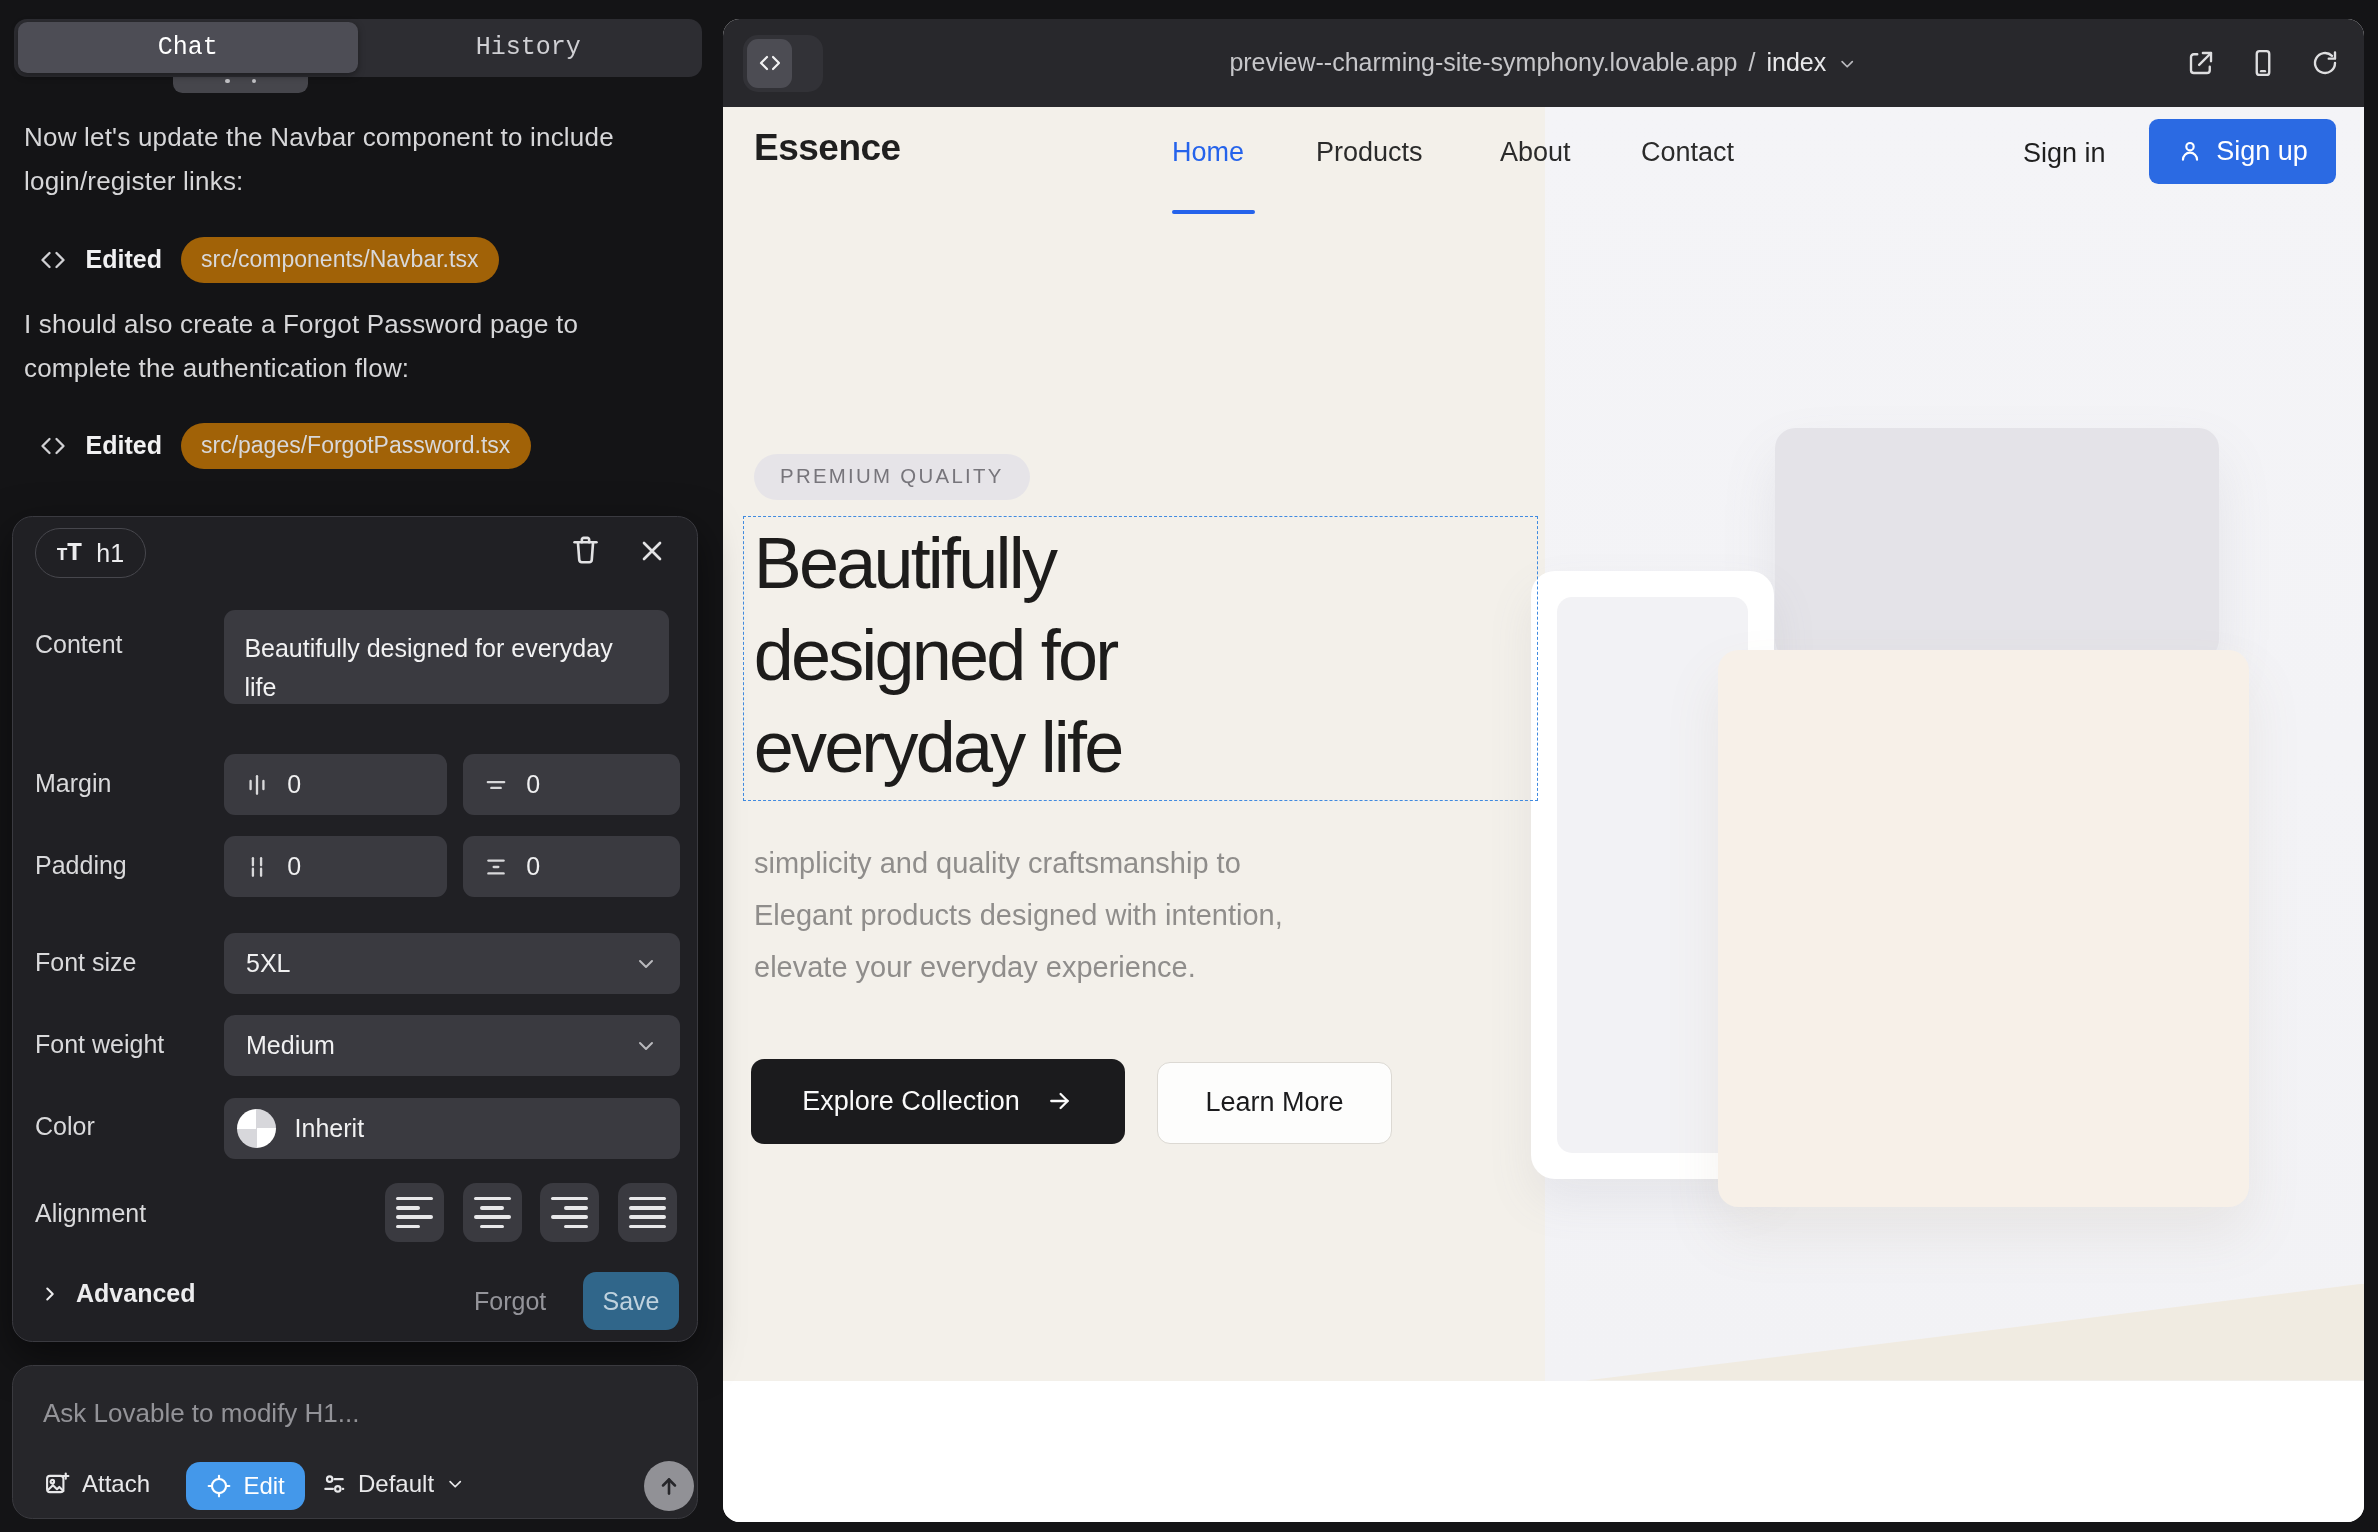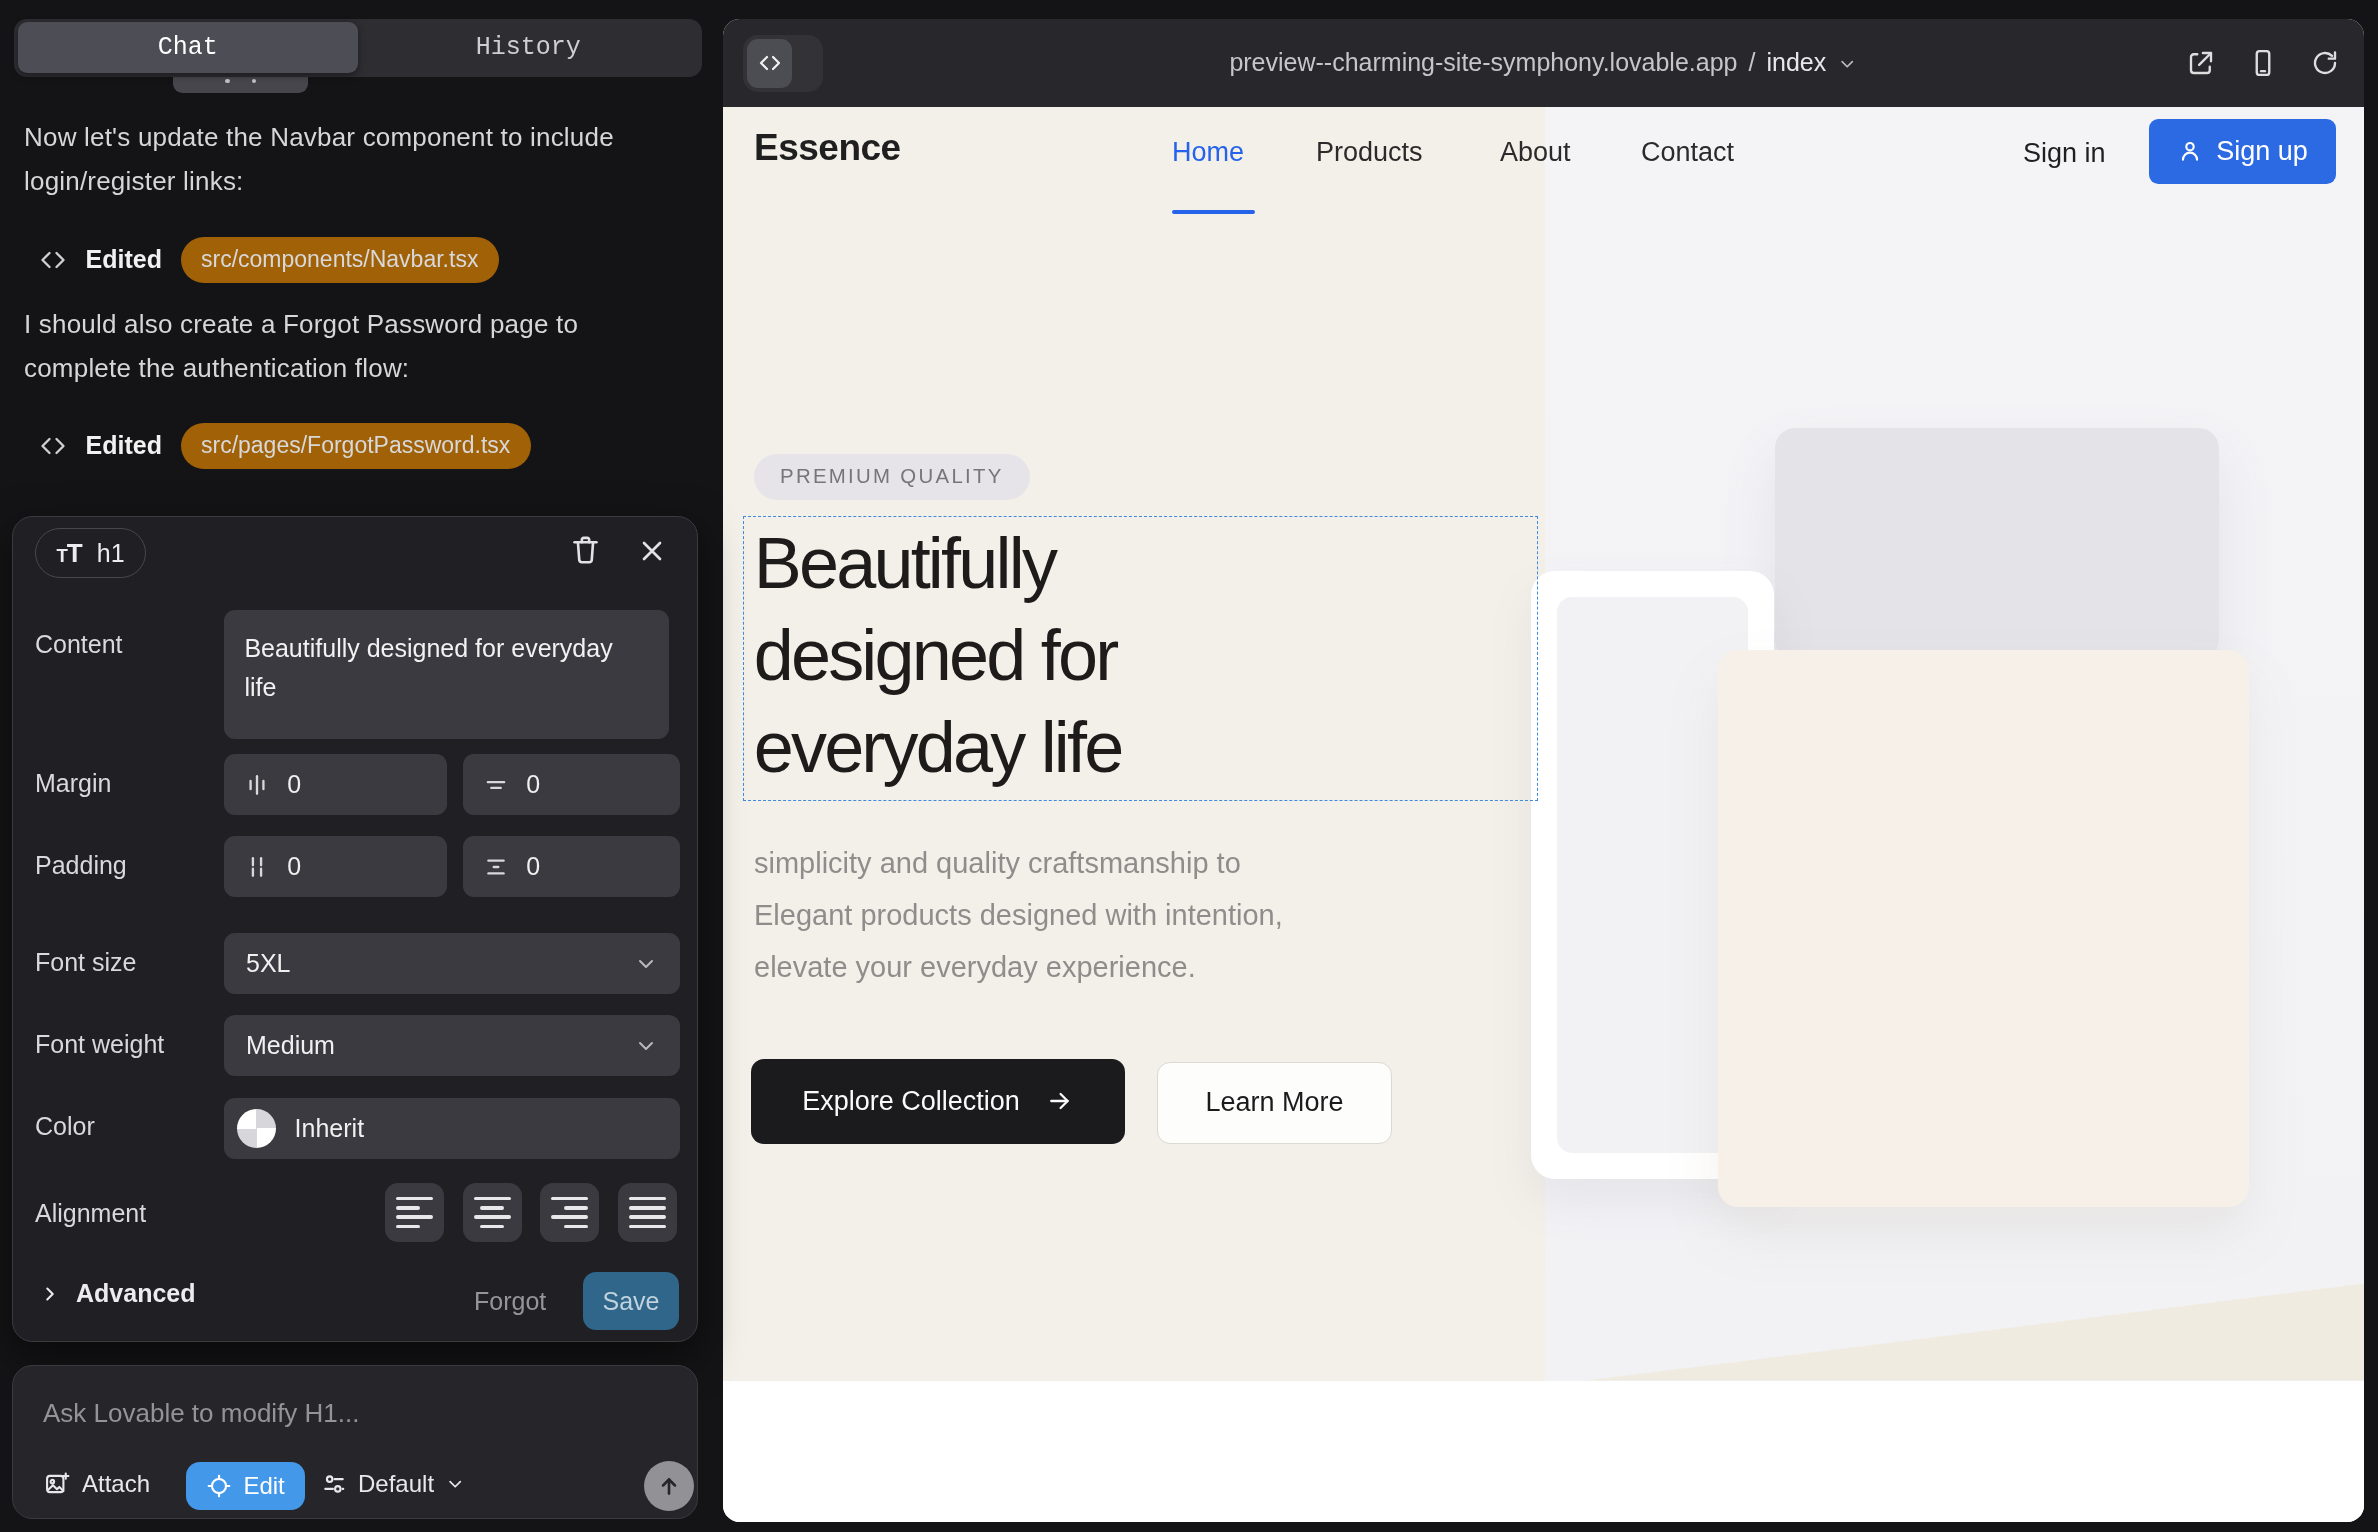--- a/index.html
+++ b/index.html
@@ -19,29 +19,29 @@
 
   .msg { position:absolute; left:24px; width:627px; font-size:26px; line-height:44px; color:#d6d6d8; letter-spacing:0.2px; }
   .editrow { position:absolute; left:39px; display:flex; align-items:center; gap:18.6px; }
   .editrow .codewrap { color:#d0d0d3; }
   .editrow b { font-size:25px; font-weight:700; color:#f1f1f2; }
   .filechip { background:#a16207; border-radius:24px; padding:9.3px 20.4px; font-size:23px; color:#d8d8da; white-space:nowrap; }
 
   
   .inspector { position:absolute; left:12px; top:516px; width:686px; height:826px; background:#202024; border:0.9px solid #3a3a40; border-radius:20.4px; box-shadow:0 15px 41px rgba(0,0,0,.5); z-index:4; }
   .chip { position:absolute; left:22px; top:11px; height:50px; border:1.9px solid #47474d; border-radius:26px; display:flex; align-items:center; gap:15px; padding:0 20.4px; color:#ececee; }
-  .chip .tt { font-size:26px; font-weight:600; letter-spacing:-0.9px; }
+  .chip .tt { font-size:26px; font-weight:600; letter-spacing:-0.9px;font-family:Liberation Mono, monospace; }
   .chip .tt small { font-size:18.6px; font-weight:600; }
   .chip .tag { font-size:25px; }
   .i-btn { color:#e2e2e4; background:none; border:none; position:absolute; cursor:default; }
   .i-trash { left:555px; top:15px; }
   .i-close { left:623px; top:17.6px; }
 
   .row-label { position:absolute; left:22px; font-size:25px; color:#d9d9db; font-weight:500; }
-  .ta { position:absolute; left:211px; top:93px; width:445px; height:129px; background:#3a3a40; border-radius:11px; padding:18.6px 20.4px; font-size:25px; line-height:39px; color:#f2f2f3; }
+  .ta { position:absolute; left:211px; top:93px; width:445px; height:94px; background:#3a3a40; border-radius:11px; padding:18.6px 20.4px; font-size:25px; line-height:39px; color:#f2f2f3; }
   .num { position:absolute; height:61px; background:#3a3a40; border-radius:11px; display:flex; align-items:center; gap:16.7px; padding:0 18.6px; color:#f0f0f1; font-size:25px; }
   .num svg { color:#d8d8da; flex:none; }
   .sel { position:absolute; left:211px; width:456px; height:61px; background:#3a3a40; border-radius:11px; display:flex; align-items:center; justify-content:space-between; padding:0 22px; font-size:25px; color:#f0f0f1; }
   .sel .chev { color:#b9b9bd; }
   .colorrow { position:absolute; left:211px; top:581px; width:456px; height:61px; background:#3a3a40; border-radius:11px; display:flex; align-items:center; gap:18.6px; padding:0 13px; font-size:25px; color:#f0f0f1; }
   .swatch { width:39px; height:39px; border-radius:50%; background:conic-gradient(#d7d7db 0 90deg,#ffffff 90deg 180deg,#d7d7db 180deg 270deg,#ffffff 270deg); }
   .alignbtns { position:absolute; left:372px; top:666px; display:flex; gap:18.6px; }
   .abtn { width:59px; height:59px; background:#3a3a40; border-radius:13px; display:flex; flex-direction:column; justify-content:center; gap:5.6px; padding:0 11px; }
   .abtn i { height:3.7px; border-radius:1.9px; background:#e8e8ea; }
   .abtn.a-left  i:nth-child(even){ width:66%; align-self:flex-start; }

